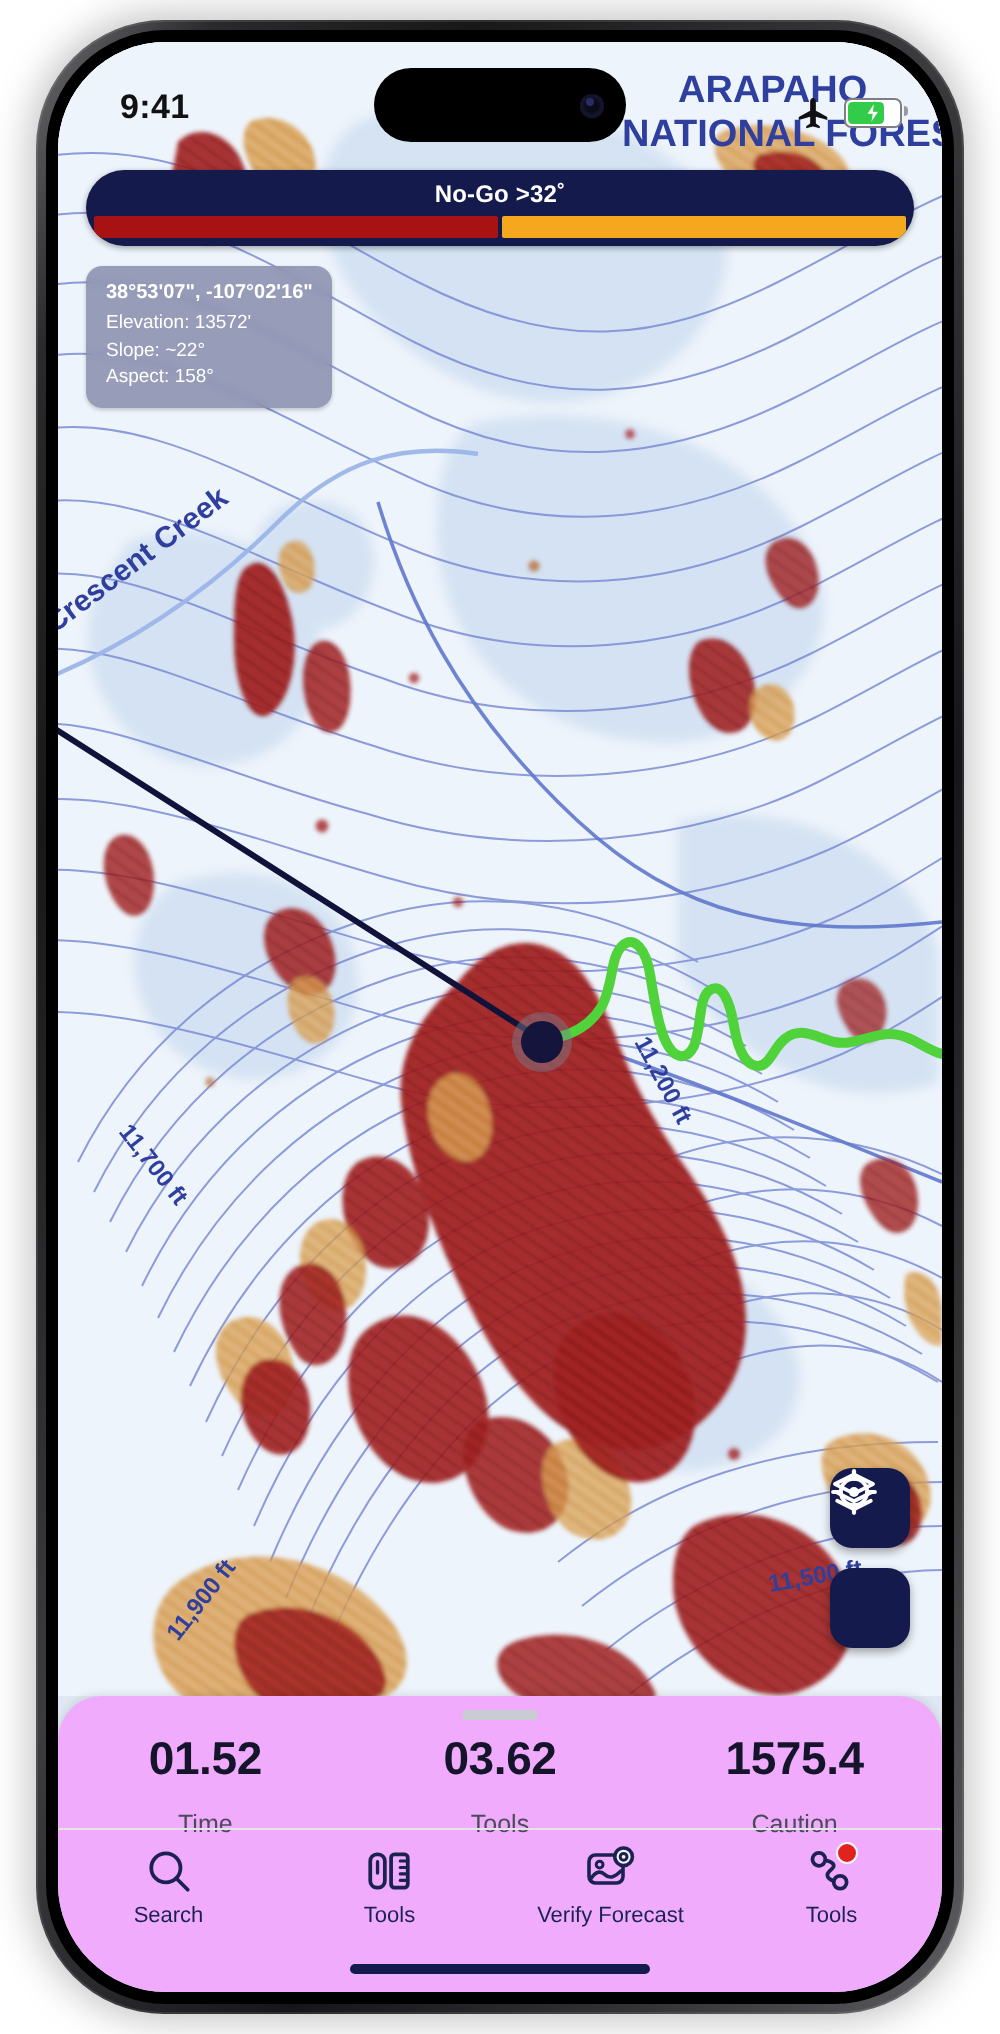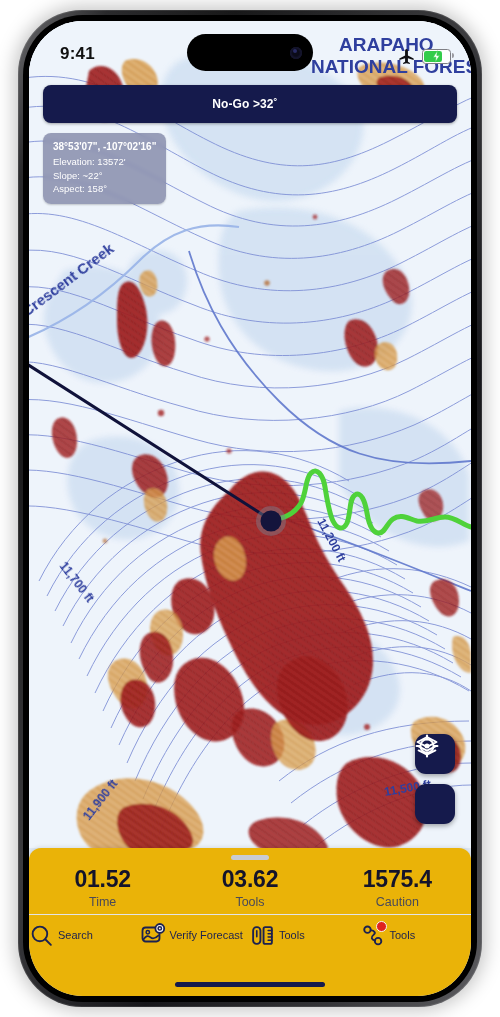--- a/index.html
+++ b/index.html
@@ -56,22 +56,22 @@
   .sb-right{position:absolute;right:20px;top:16px;display:flex;align-items:center;gap:6px;}
   .plane{display:block;}
   .battery{position:relative;width:27px;height:13px;border-radius:3.6px;border:1.3px solid #7e7e84;background:#fff;}
   .battery::after{content:"";position:absolute;right:-4px;top:3.4px;width:2px;height:5px;border-radius:0 2px 2px 0;background:#9a9aa0;}
   .batt-fill{position:absolute;left:1.3px;top:1.3px;bottom:1.3px;width:18px;border-radius:2.2px;background:#33cc4a;}
   .batt-bolt{position:absolute;left:8px;top:0.2px;}
 
   
   .legend{
     position:absolute;left:14px;right:14px;top:64px;height:38px;z-index:50;
-    background:#151a4c;border-radius:8px;box-shadow:0 1px 3px rgba(0,0,0,.35);
-    display:flex;flex-direction:row;overflow:hidden;
+    background:#151a4c;border-radius:19px;box-shadow:0 1px 3px rgba(0,0,0,.35);
+    display:flex;flex-direction:column;overflow:hidden;
   }
   .legend-labels{flex:1;display:flex;}
   .legend-labels>div{flex:1;display:flex;align-items:center;justify-content:center;
     color:#fff;font-size:12px;font-weight:bold;letter-spacing:.1px;}
   .legend-bars{display:flex;height:11px;margin:0 4px 4px 4px;gap:2px;}
   .legend-bars>div{flex:1;border-radius:1px;}
 
   
   .infopanel{
     position:absolute;left:14px;top:112px;z-index:50;
@@ -81,32 +81,33 @@
   }
   .infopanel .coords{font-weight:bold;font-size:10px;margin-bottom:1px;}
 
   
   .mapbtns{position:absolute;right:16px;bottom:24px;z-index:50;display:flex;flex-direction:column;gap:10px;}
   .mapbtn{width:40px;height:40px;border-radius:11px;background:#151a4c;
     display:flex;align-items:center;justify-content:center;box-shadow:0 2px 5px rgba(0,0,0,.35);}
 
   
   .sheet{
-    position:absolute;left:0;right:0;bottom:0;height:148px;background:#eab308;z-index:70;
+    position:absolute;left:0;right:0;bottom:0;height:148px;background:#f0abfc;z-index:70;
     border-top-left-radius:12px;border-top-right-radius:12px;
     box-shadow:0 -1px 4px rgba(0,0,0,.10);
+    border-radius:22px;
   }
   .grabber{position:absolute;left:50%;transform:translateX(-50%);top:7px;width:38px;height:5px;border-radius:3px;background:#c9ccd2;}
   .stats{display:flex;padding:18px 0 0 0;}
   .stat{flex:1;text-align:center;}
   .stat .v{font-size:23px;font-weight:bold;color:#14142b;letter-spacing:-.2px;}
-  .stat .l{font-size:12.5px;color:#4a4a58;margin-top:2px;}
+  .stat .l{font-size:12.5px;color:#4a4a58;margin-top:12px;}
 
   .tabbar{position:absolute;left:0;right:0;bottom:0;height:74px;border-top:1px solid #e2e4e8;display:flex;align-items:flex-start;padding-top:7px;}
-  .tab{flex:1;display:flex;flex-direction:row;align-items:center;gap:4px;position:relative;}
+  .tab{flex:1;display:flex;flex-direction:column;align-items:center;gap:4px;position:relative;}
   .tab .lbl{font-size:11px;color:#1b2150;font-weight:500;}
   .tab .ic{position:relative;height:26px;display:flex;align-items:center;justify-content:center;}
   .dot-badge{position:absolute;right:-1px;top:-1px;width:9px;height:9px;border-radius:50%;background:#e0231e;border:1.5px solid #f4f5f7;}
 
   .home-indicator{position:absolute;left:50%;transform:translateX(-50%);bottom:9px;width:150px;height:5px;border-radius:3px;background:#151a4c;z-index:80;}
 
   .maplabel{font-family:"Liberation Sans",sans-serif;fill:#2f3f9e;font-weight:bold;}
 </style>
 </head>
 <body>
@@ -391,48 +392,48 @@
             <svg width="25" height="25" viewBox="0 0 24 24">
               <circle cx="10.5" cy="10.5" r="7" fill="none" stroke="#1b2150" stroke-width="1.8"></circle>
               <line x1="15.6" y1="15.6" x2="21" y2="21" stroke="#1b2150" stroke-width="1.8" stroke-linecap="round"></line>
             </svg>
           </div>
           <div class="lbl">Search</div>
         </div>
 
         <div class="tab">
           <div class="ic">
-            <svg width="26" height="26" viewBox="0 0 26 26">
-              <rect x="2.5" y="5.5" width="17" height="14" rx="3.2" fill="none" stroke="#1b2150" stroke-width="1.8"></rect>
-              <circle cx="7.8" cy="10.3" r="1.7" fill="none" stroke="#1b2150" stroke-width="1.5"></circle>
-              <path d="M3.4 17.4 C6 13.6 8.2 13.2 10.6 15.4 C13 17.6 15.4 16.4 18.6 13.4" fill="none" stroke="#1b2150" stroke-width="1.8" stroke-linecap="round"></path>
-              <circle cx="19.8" cy="6.4" r="4.4" fill="#f4f5f7" stroke="#1b2150" stroke-width="1.8"></circle>
-              <circle cx="19.8" cy="6.4" r="1.7" fill="none" stroke="#1b2150" stroke-width="1.5"></circle>
-            </svg>
-          </div>
-          <div class="lbl">Verify Forecast</div>
-        </div>
-
-        <div class="tab">
-          <div class="ic">
             <svg width="25" height="25" viewBox="0 0 24 24">
               <rect x="3" y="4" width="7" height="16" rx="3.2" fill="none" stroke="#1b2150" stroke-width="1.8"></rect>
               <line x1="6.5" y1="7.5" x2="6.5" y2="13" stroke="#1b2150" stroke-width="1.6" stroke-linecap="round"></line>
               <rect x="13" y="4" width="8" height="16" rx="1.6" fill="none" stroke="#1b2150" stroke-width="1.8"></rect>
               <line x1="17.4" y1="7.2" x2="21" y2="7.2" stroke="#1b2150" stroke-width="1.5" stroke-linecap="round"></line>
               <line x1="17.4" y1="10.3" x2="21" y2="10.3" stroke="#1b2150" stroke-width="1.5" stroke-linecap="round"></line>
               <line x1="17.4" y1="13.4" x2="21" y2="13.4" stroke="#1b2150" stroke-width="1.5" stroke-linecap="round"></line>
               <line x1="17.4" y1="16.5" x2="21" y2="16.5" stroke="#1b2150" stroke-width="1.5" stroke-linecap="round"></line>
             </svg>
           </div>
           <div class="lbl">Tools</div>
         </div>
 
         <div class="tab">
           <div class="ic">
+            <svg width="26" height="26" viewBox="0 0 26 26">
+              <rect x="2.5" y="5.5" width="17" height="14" rx="3.2" fill="none" stroke="#1b2150" stroke-width="1.8"></rect>
+              <circle cx="7.8" cy="10.3" r="1.7" fill="none" stroke="#1b2150" stroke-width="1.5"></circle>
+              <path d="M3.4 17.4 C6 13.6 8.2 13.2 10.6 15.4 C13 17.6 15.4 16.4 18.6 13.4" fill="none" stroke="#1b2150" stroke-width="1.8" stroke-linecap="round"></path>
+              <circle cx="19.8" cy="6.4" r="4.4" fill="#f4f5f7" stroke="#1b2150" stroke-width="1.8"></circle>
+              <circle cx="19.8" cy="6.4" r="1.7" fill="none" stroke="#1b2150" stroke-width="1.5"></circle>
+            </svg>
+          </div>
+          <div class="lbl">Verify Forecast</div>
+        </div>
+
+        <div class="tab">
+          <div class="ic">
             <svg width="25" height="25" viewBox="0 0 24 24">
               <circle cx="6.2" cy="6.4" r="3.1" fill="none" stroke="#1b2150" stroke-width="1.8"></circle>
               <circle cx="16.4" cy="17.4" r="3.1" fill="none" stroke="#1b2150" stroke-width="1.8"></circle>
               <path d="M9.3 6.9 C13 7.6 14.6 9.2 12 11.4 C9 13.8 10.2 15.8 13.3 16.8" fill="none" stroke="#1b2150" stroke-width="1.8" stroke-linecap="round"></path>
             </svg>
             <div class="dot-badge"></div>
           </div>
           <div class="lbl">Tools</div>
         </div>
 

